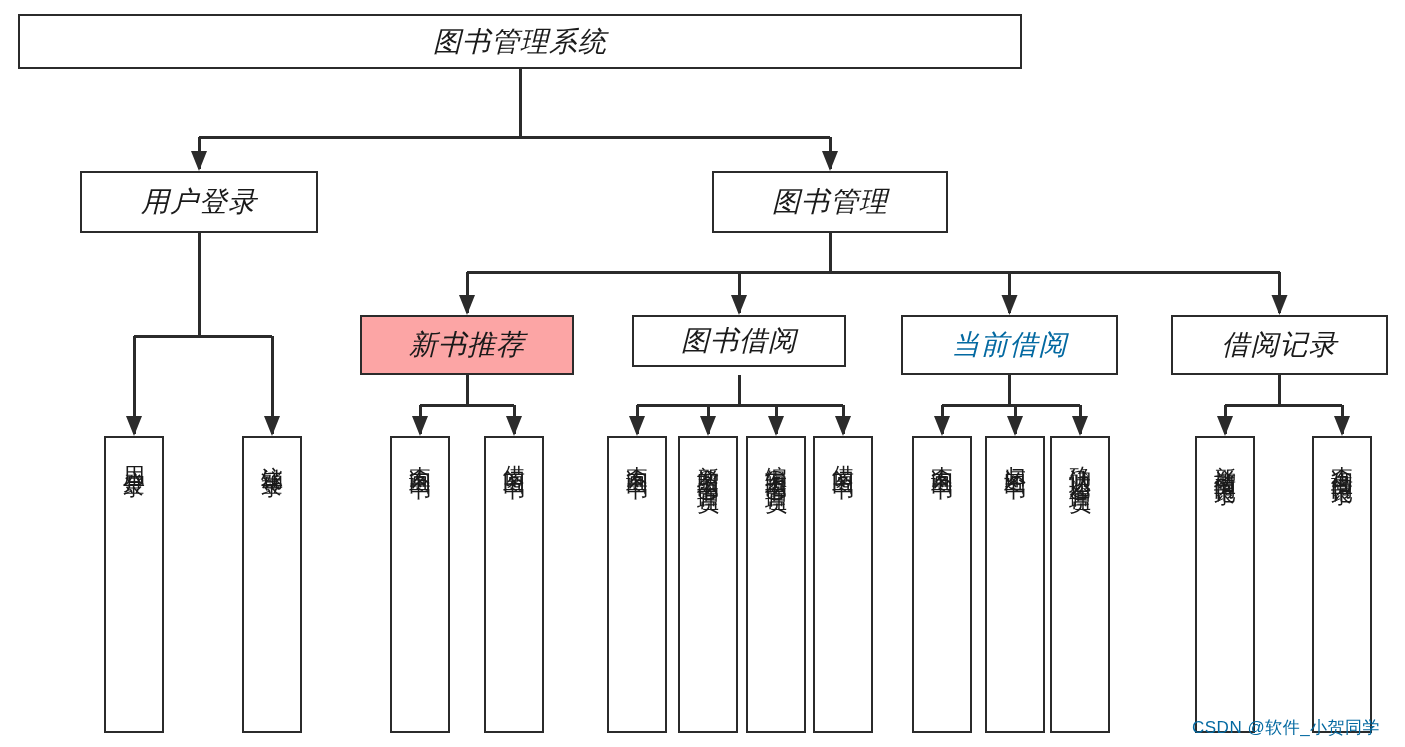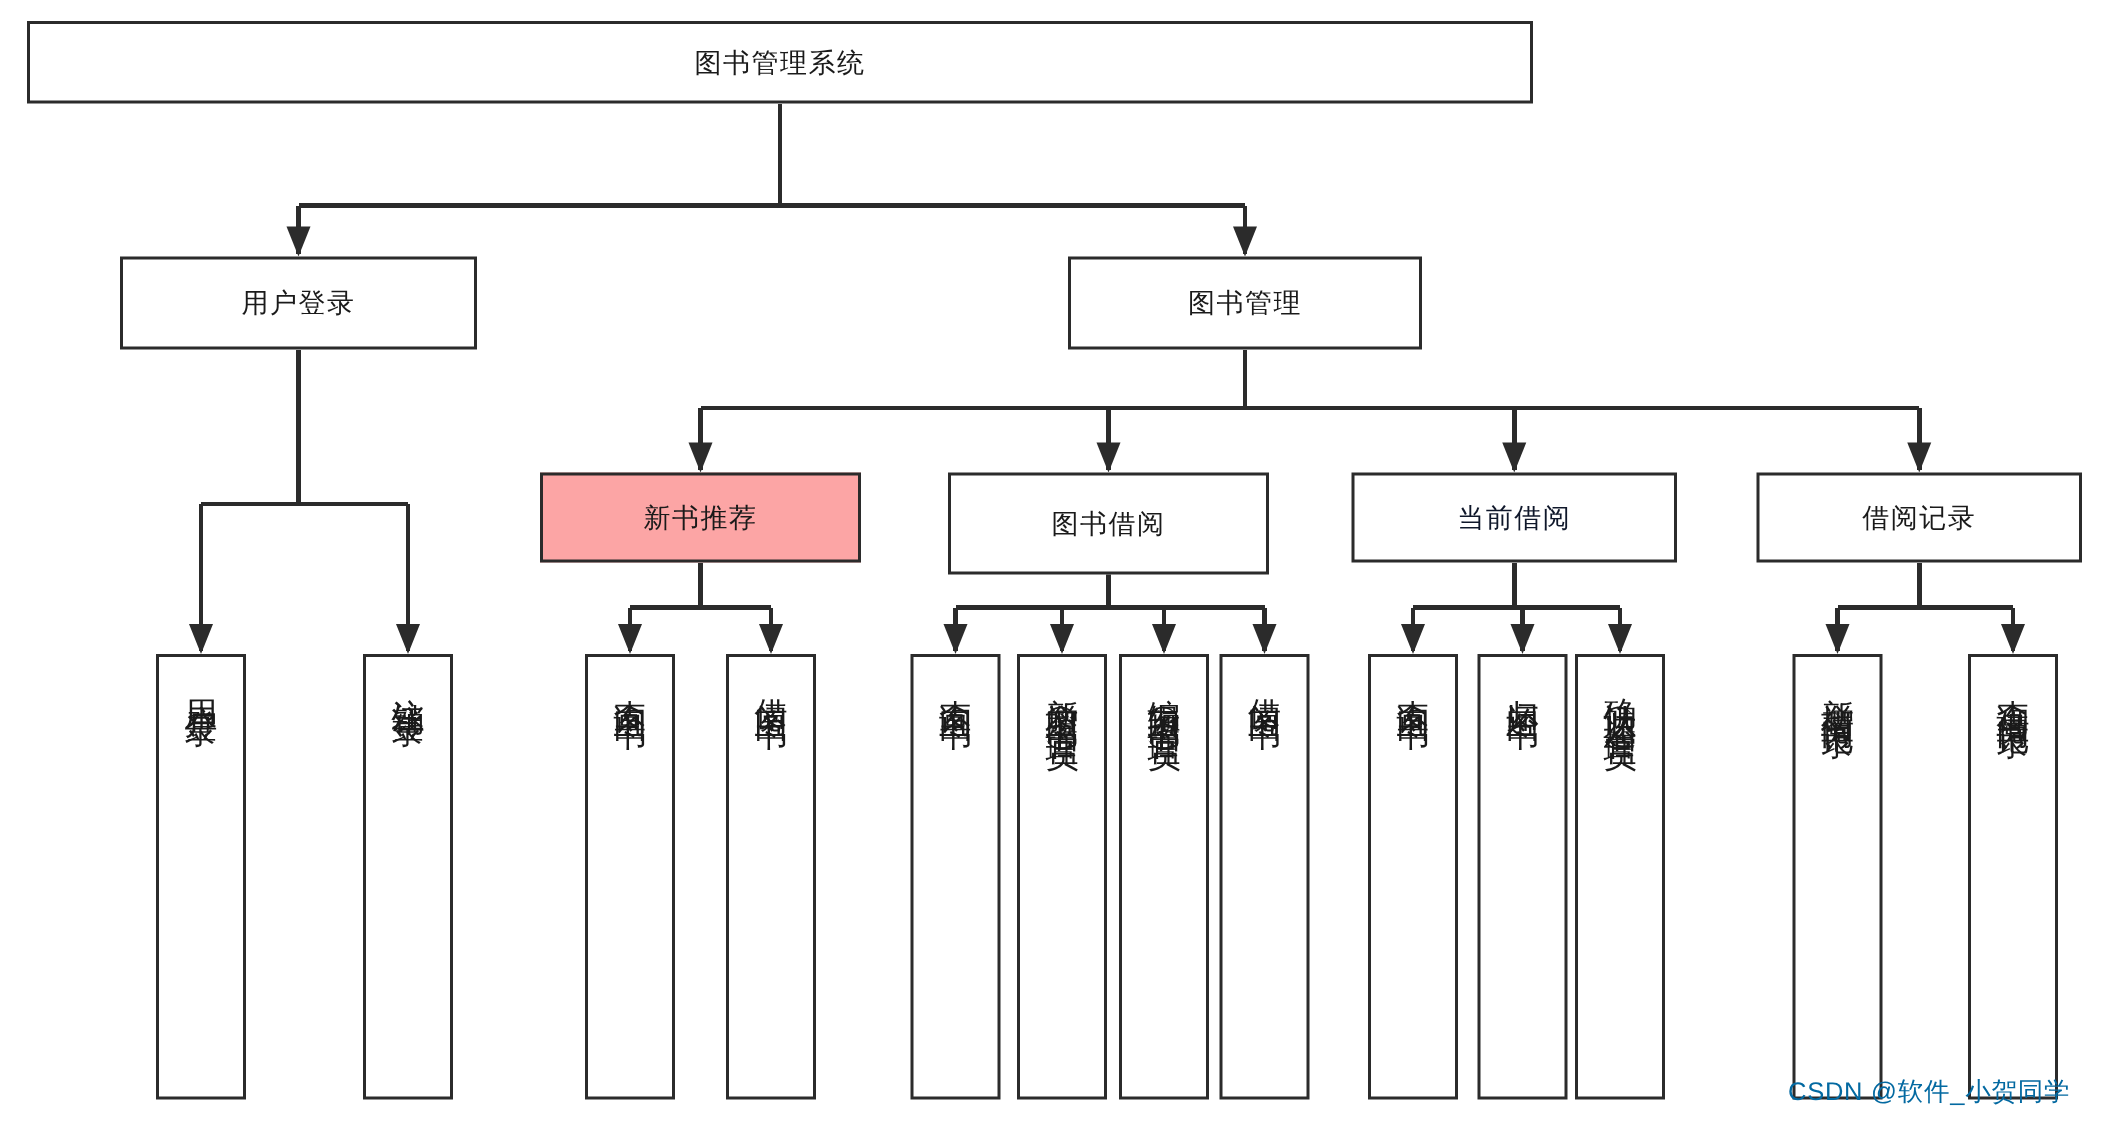--- a/index.html
+++ b/index.html
@@ -33,23 +33,24 @@
     align-items: center;
     justify-content: center;
     color: #1a1a1a;
   }
   .node-label {
     display: block;
     text-align: center;
     letter-spacing: 1px;
   }
   .node.horizontal .node-label {
-    font-size: 18px;
+    font-size: 28px;
     line-height: 26px;
     white-space: nowrap;
+    font-style: italic;
   }
   .node.vertical {
     align-items: flex-start;
     justify-content: center;
     padding-top: 10px;
   }
   .node.vertical .node-label {
     writing-mode: vertical-rl;
     text-orientation: upright;
     font-size: 22px;
@@ -129,25 +130,25 @@
       </div>
       <div class="node horizontal" style="left: 80px; top: 171px; width: 238px; height: 62px; border-color: rgb(43, 43, 43); background: rgb(255, 255, 255);">
         <span class="node-label" style="color: rgb(26, 26, 26);">用户登录</span>
       </div>
       <div class="node horizontal" style="left: 712px; top: 171px; width: 236px; height: 62px; border-color: rgb(43, 43, 43); background: rgb(255, 255, 255);">
         <span class="node-label" style="color: rgb(26, 26, 26);">图书管理</span>
       </div>
       <div class="node horizontal" style="left: 360px; top: 315px; width: 214px; height: 60px; border-color: rgb(43, 43, 43); background: #fca5a5;">
         <span class="node-label" style="color: rgb(26, 26, 26);">新书推荐</span>
       </div>
-      <div class="node horizontal" style="left: 632px; top: 315px; width: 214px; height: 68px; border-color: rgb(43, 43, 43); background: rgb(255, 255, 255);">
+      <div class="node horizontal" style="left: 632px; top: 315px; width: 214px; height: 52px; border-color: rgb(43, 43, 43); background: rgb(255, 255, 255);">
         <span class="node-label" style="color: rgb(26, 26, 26);">图书借阅</span>
       </div>
       <div class="node horizontal" style="left: 901px; top: 315px; width: 217px; height: 60px; border-color: rgb(43, 43, 43); background: rgb(255, 255, 255);">
-        <span class="node-label" style="color: #0f172a;">当前借阅</span>
+        <span class="node-label" style="color: #0369a1;">当前借阅</span>
       </div>
       <div class="node horizontal" style="left: 1171px; top: 315px; width: 217px; height: 60px; border-color: rgb(43, 43, 43); background: rgb(255, 255, 255);">
         <span class="node-label" style="color: rgb(26, 26, 26); text-align: right;">借阅记录</span>
       </div>
       <div class="node vertical" style="left: 104px; top: 436px; width: 60px; height: 297px; border-color: rgb(43, 43, 43); background: rgb(255, 255, 255);">
         <span class="node-label" style="color: rgb(26, 26, 26);">用户登录</span>
       </div>
       <div class="node vertical" style="left: 242px; top: 436px; width: 60px; height: 297px; border-color: rgb(43, 43, 43); background: rgb(255, 255, 255);">
         <span class="node-label" style="color: rgb(26, 26, 26);">注销登录</span>
       </div>

